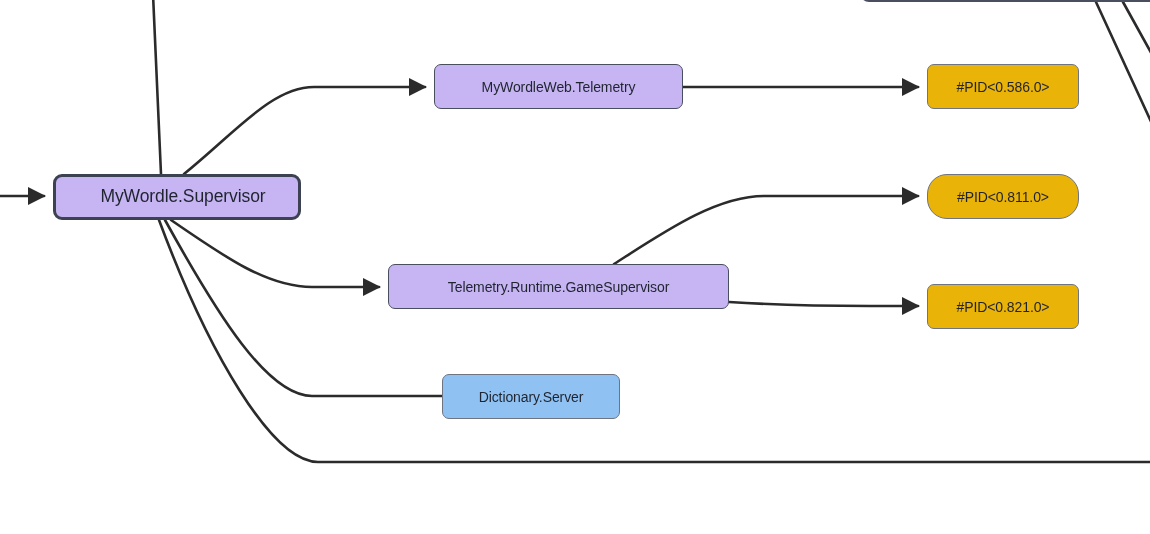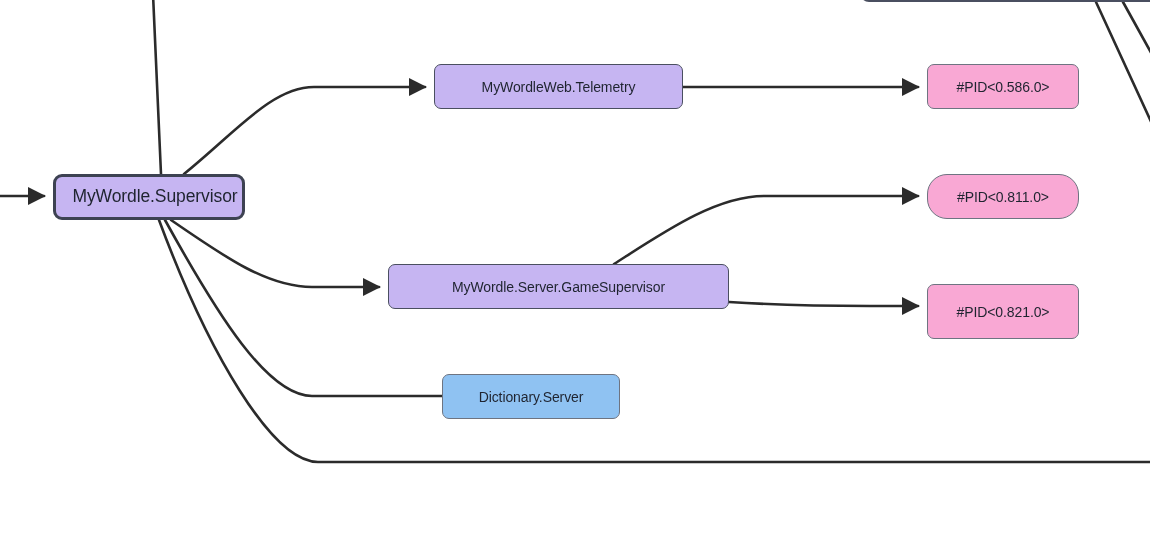--- a/index.html
+++ b/index.html
@@ -47,21 +47,21 @@
   }
   .node-sup {
     background: #c6b5f2;
     border: 1.4px solid #4a4f60;
   }
   .node-worker {
     background: #8fc2f2;
     border: 1.4px solid #6e7481;
   }
   .node-pid {
-    background: #f9a8d4;
+    background: #eab308;
     border: 1.4px solid #6e7481;
   }
   .clipped-node {
     position: absolute;
     box-sizing: border-box;
     background: #c6b5f2;
     border: 2.5px solid #4a4f60;
     border-radius: 9px;
     z-index: 4;
   }
@@ -98,27 +98,27 @@
 
       <path d="M 614 264 C 664 232 716 196 764 196 L 918 196" marker-end="url(#arrow)"></path>
 
       <path d="M 729 302 C 790 306 832 306 870 306 L 918 306" marker-end="url(#arrow)"></path>
 
       <path d="M 1096 2 L 1154 128"></path>
       <path d="M 1123 2 L 1154 58"></path>
     </g>
   </svg>
 
-  <div class="node node-supervisor" style="left:53px; top:174px; width:192px; height:46px;padding-left:12px;">MyWordle.Supervisor</div>
+  <div class="node node-supervisor" style="left:53px; top:174px; width:248px; height:46px;padding-left:12px;">MyWordle.Supervisor</div>
 
   <div class="node node-sup" style="left:434px; top:64px; width:249px; height:45px;">MyWordleWeb.Telemetry</div>
 
-  <div class="node node-sup" style="left:388px; top:264px; width:341px; height:45px;">MyWordle.Server.GameSupervisor</div>
+  <div class="node node-sup" style="left:388px; top:264px; width:341px; height:45px;">Telemetry.Runtime.GameSupervisor</div>
 
   <div class="node node-worker" style="left:442px; top:374px; width:178px; height:45px;">Dictionary.Server</div>
 
   <div class="node node-pid" style="left:927px; top:64px; width:152px; height:45px;">#PID&lt;0.586.0&gt;</div>
 
   <div class="node node-pid" style="left:927px; top:174px; width:152px; height:45px;border-radius:20px;">#PID&lt;0.811.0&gt;</div>
 
-  <div class="node node-pid" style="left:927px; top:284px; width:152px; height:55px;">#PID&lt;0.821.0&gt;</div>
+  <div class="node node-pid" style="left:927px; top:284px; width:152px; height:45px;">#PID&lt;0.821.0&gt;</div>
 
 </div>
 
 </body></html>

